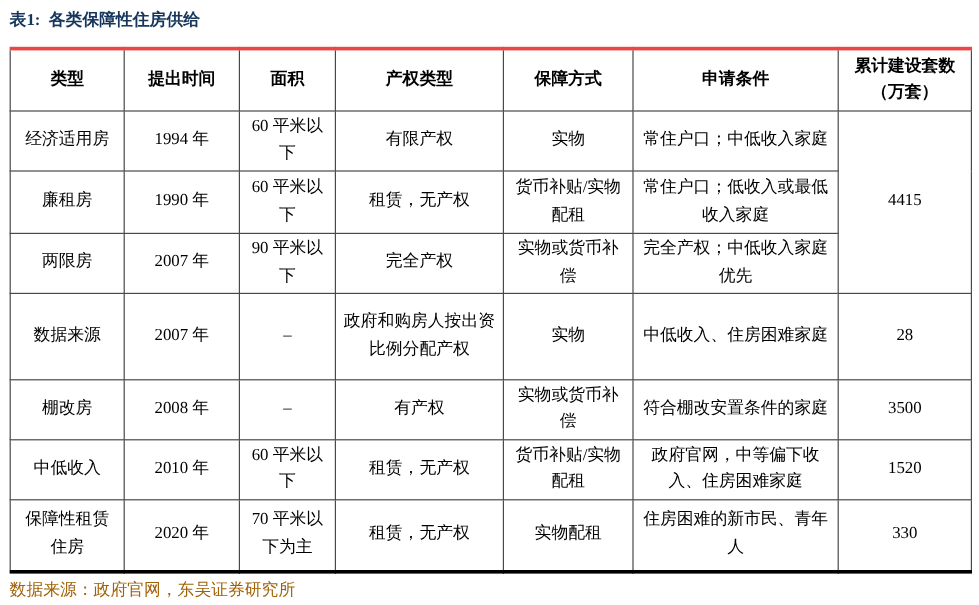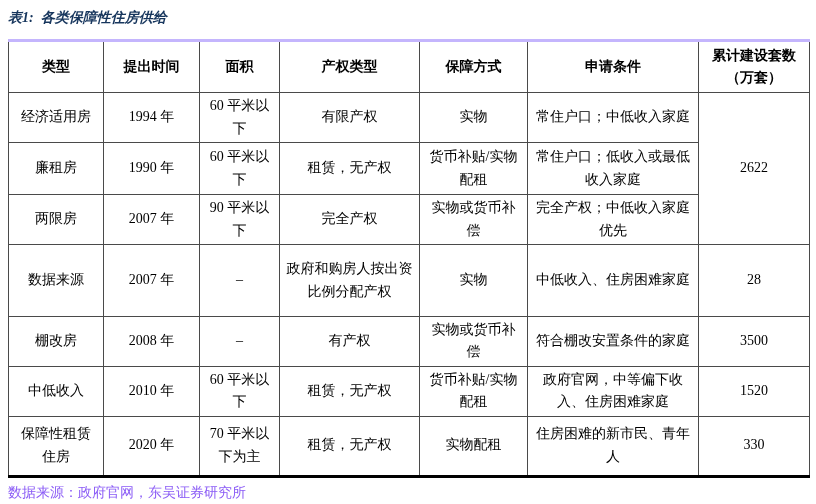--- a/index.html
+++ b/index.html
@@ -18,27 +18,26 @@
     height: 504px;
     padding: 8px 8px 0 8px;
   }
   .doc-title {
     font-size: 14px;
     font-weight: bold;
     color: #17365d;
     white-space: pre;
     line-height: 20px;
     margin-bottom: 11px;
-    font-style: italic;
   }
   table.supply-table {
     width: 801px;
     table-layout: fixed;
     border-collapse: collapse;
-    border-top: 3px solid #c4b5fd;
+    border-top: 3px solid #ef4444;
     border-bottom: 3px solid #000000;
   }
   table.supply-table th,
   table.supply-table td {
     border: 1px solid #4a4a4a;
     font-size: 14px;
     line-height: 1.6;
     text-align: center;
     vertical-align: middle;
     padding: 2px 6px;
@@ -49,21 +48,21 @@
     font-weight: bold;
   }
   td.cell-condition {
     text-align: left;
     padding: 2px 20px 2px 9px;
   }
   .source-line {
     font-size: 14px;
     line-height: 20px;
     margin-top: 5px;
-    color: #8b5cf6;
+    color: #a16207;
   }
 </style>
 </head>
 <body>
 
 <div class="page">
 
   <div class="doc-title">表1:  各类保障性住房供给</div>
 
   <table class="supply-table">
@@ -89,21 +88,21 @@
       </tr>
     </thead>
     <tbody>
       <tr style="height:50px">
         <td>经济适用房</td>
         <td>1994 年</td>
         <td>60 平米以下</td>
         <td>有限产权</td>
         <td>实物</td>
         <td class="cell-condition">常住户口；中低收入家庭</td>
-        <td rowspan="3">2622</td>
+        <td rowspan="3">4415</td>
       </tr>
       <tr style="height:52px">
         <td>廉租房</td>
         <td>1990 年</td>
         <td>60 平米以下</td>
         <td>租赁，无产权</td>
         <td>货币补贴/实物配租</td>
         <td class="cell-condition">常住户口；低收入或最低收入家庭</td>
       </tr>
       <tr style="height:50px">

